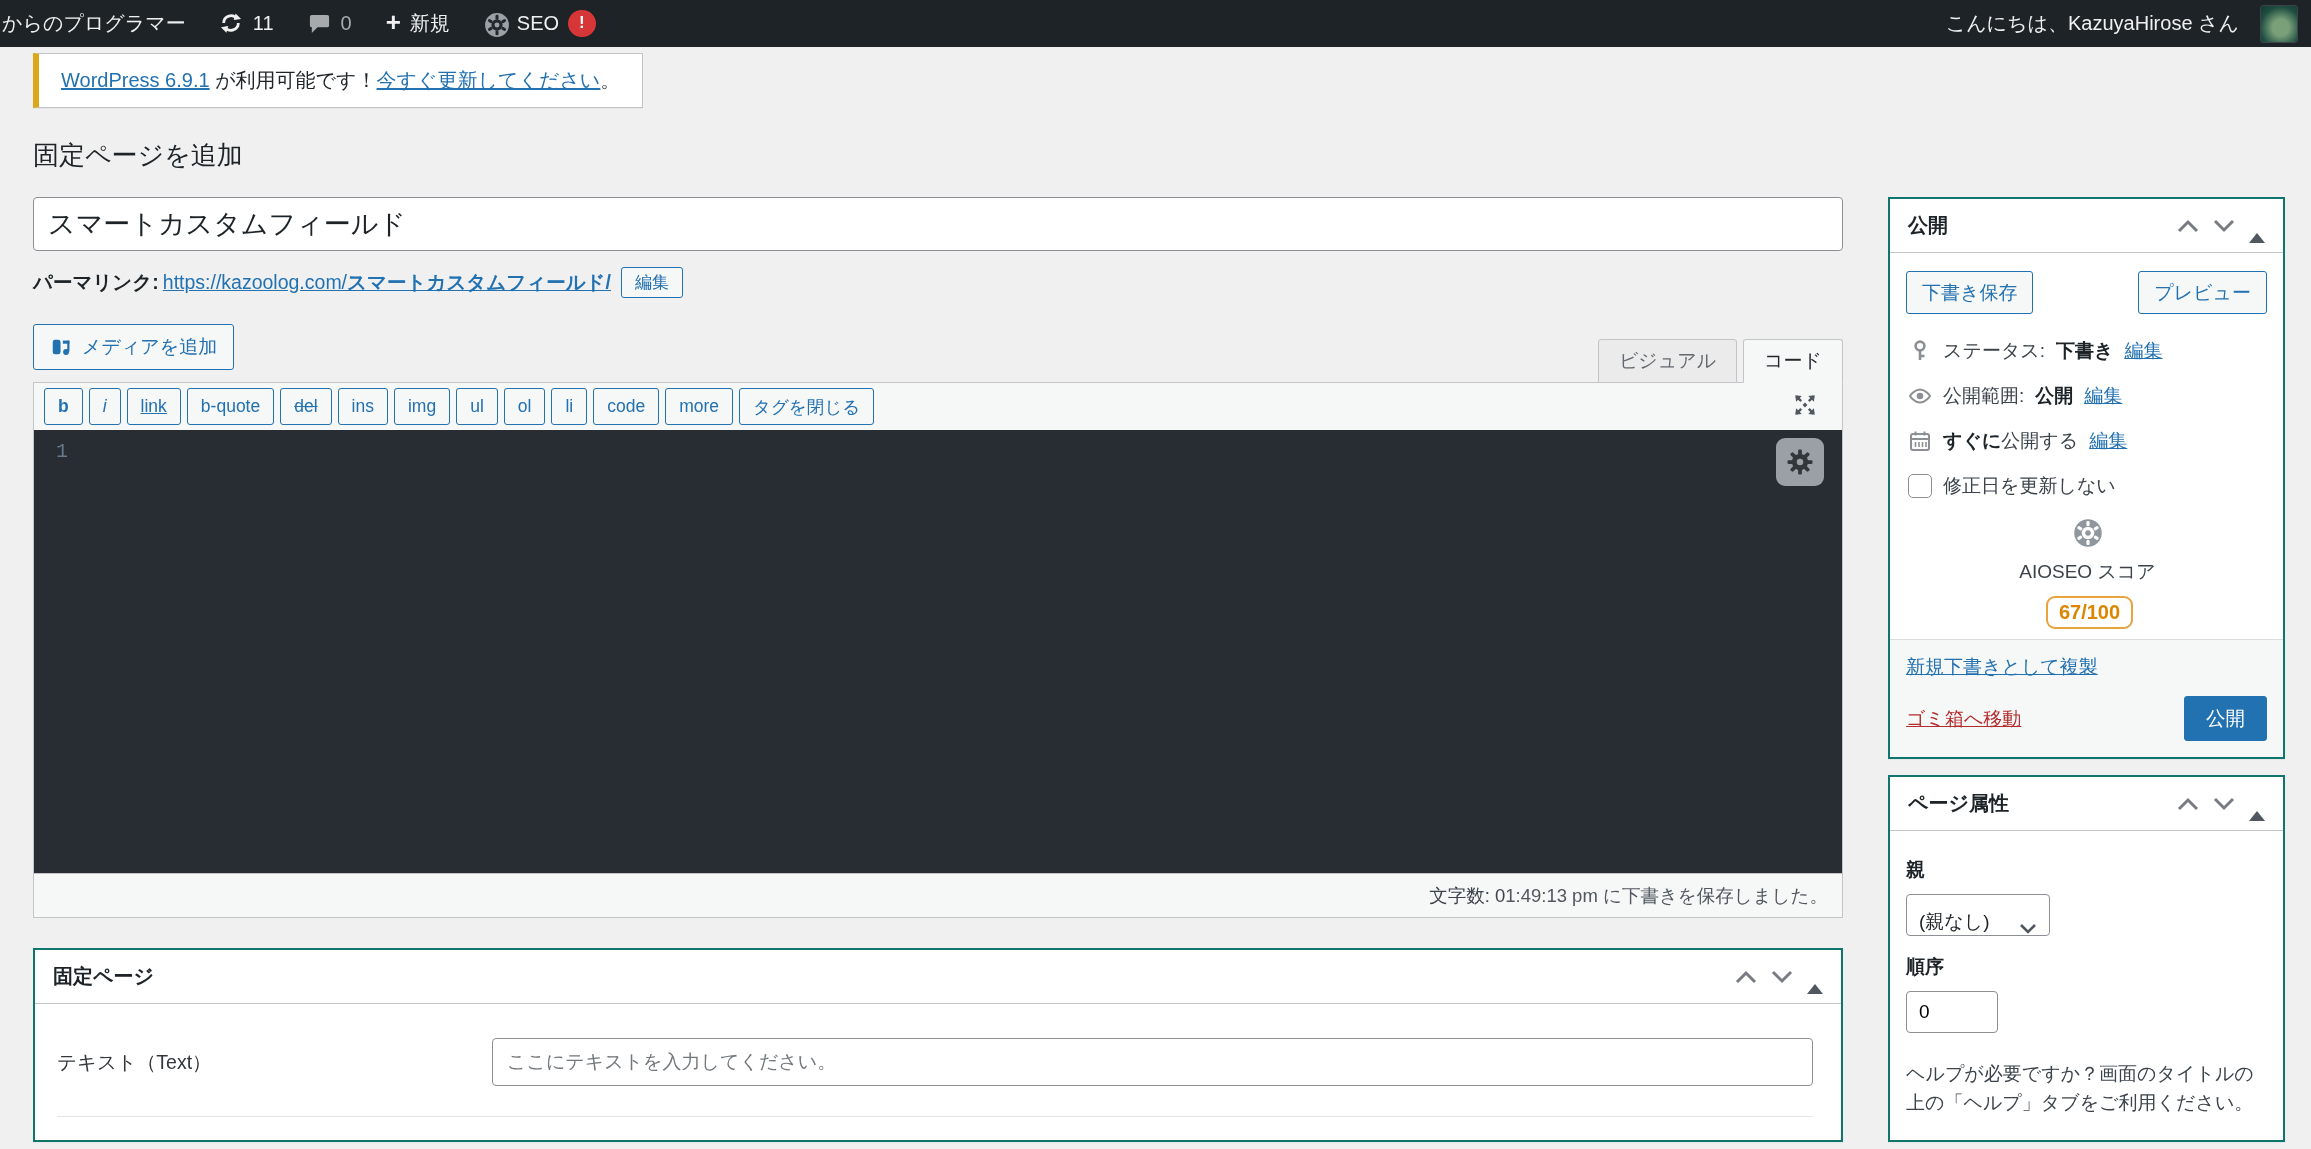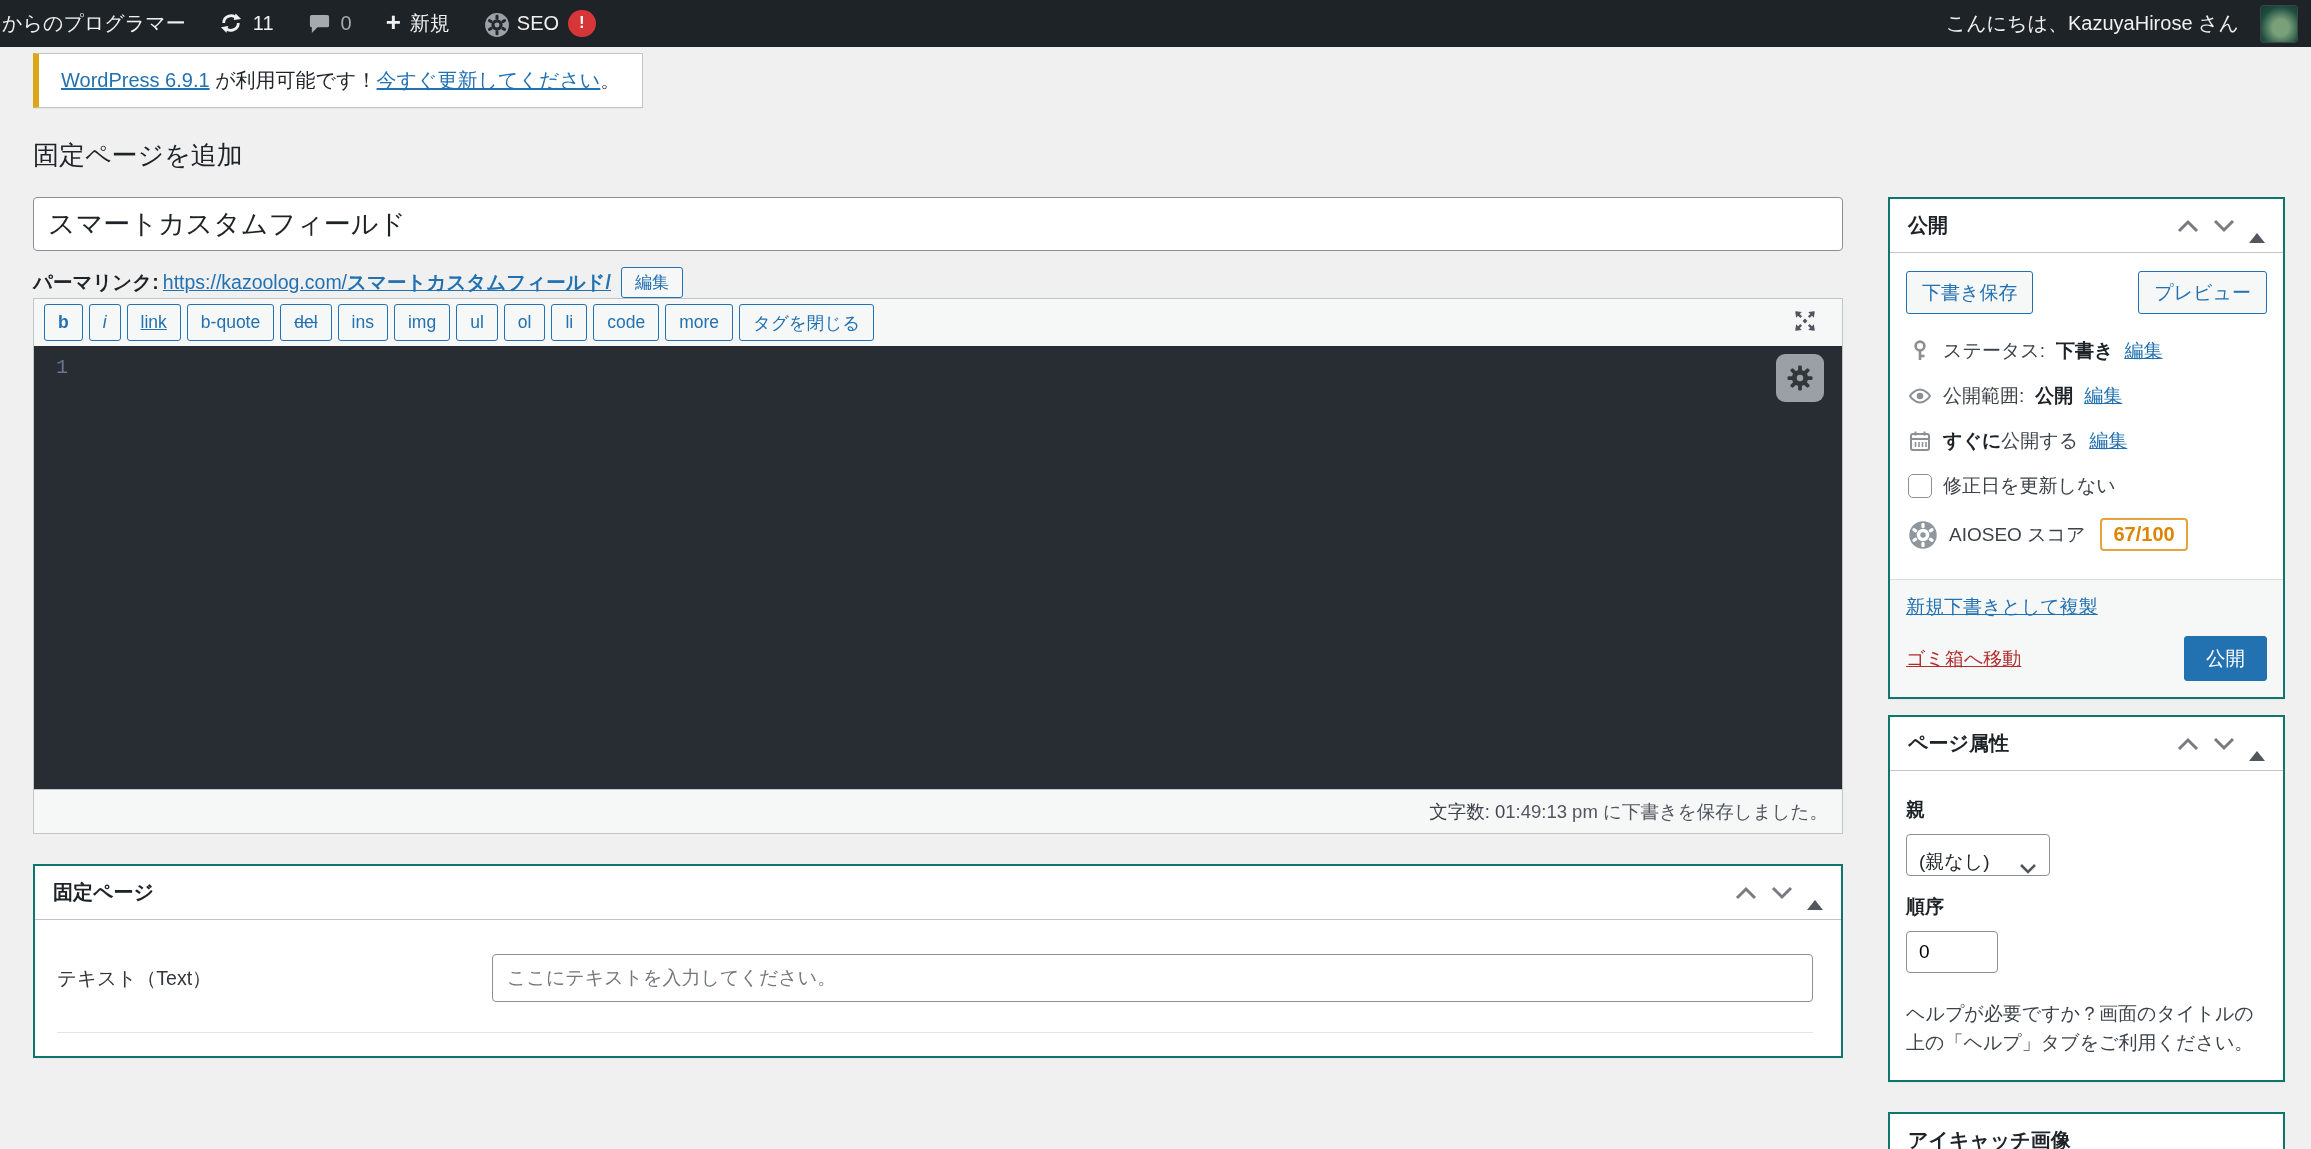--- a/index.html
+++ b/index.html
@@ -123,21 +123,21 @@
     background:#f6f7f7; color:#2271b1; cursor:pointer; font-family:inherit;
   }
   .minor-row { display:flex; align-items:center; gap:11px; margin:0 0 19px 2px; font-size:19px; color:#3c434a; }
   .minor-row .bold { font-weight:bold; color:#1d2327; }
   .icon24 { width:24px; height:24px; flex:none; }
   .checkbox {
     appearance:none; width:24px; height:24px; border:1px solid #8c8f94; border-radius:5px;
     background:#fff; cursor:pointer; flex:none;
   }
   .score-badge {
-    margin-left:4px; border:2px solid #e8a33d; border-radius:4px; padding:3px 11px;
+    margin-left:4px; border:2px solid #e8a33d; border-radius:9px; padding:3px 11px;
     color:#dd8500; font-weight:bold; font-size:20px;
   }
   .pub-footer { border-top:1px solid #dcdcde; background:#f6f7f7; padding:14px 16px 16px; font-size:19px; }
   .pub-footer-row { display:flex; justify-content:space-between; align-items:center; margin-top:16px; }
   .trash-link { color:#b32d2e; }
   .btn-primary {
     height:45px; padding:0 21px; font-size:19.5px; background:#2271b1; border:1px solid #2271b1;
     border-radius:3px; color:#fff; cursor:pointer; font-family:inherit;
   }
 
@@ -228,20 +228,37 @@
 
     <div class="main-col">
       <input class="title-input" type="text" value="スマートカスタムフィールド" style="">
 
       <div class="permalink-row">
         <span class="permalink-label">パーマリンク:</span>
         <a><span>https://kazoolog.com/</span><span class="permalink-slug">スマートカスタムフィールド/</span></a>
         <button class="btn-small">編集</button>
       </div>
 
+      <div class="editor-top">
+        <button class="add-media-btn">
+          <span style="line-height:0;">
+            <svg width="22" height="22" viewBox="0 0 24 24" fill="#2271b1">
+              <rect x="3" y="4" width="8.5" height="16" rx="2.5"></rect>
+              <circle cx="17.5" cy="17.5" r="3.2"></circle>
+              <rect x="18.8" y="5" width="2.4" height="12.5" rx="1.2"></rect>
+              <path d="M14 5h7.2v3.4H14z"></path>
+            </svg>
+          </span>
+          <span>メディアを追加</span>
+        </button>
+        <div class="tabs">
+          <button class="tab tab-visual">ビジュアル</button>
+          <button class="tab tab-code">コード</button>
+        </div>
+      </div>
 
       <div class="editor-box">
         <div class="quicktags">
           <button class="qt-btn qt-b">b</button>
           <button class="qt-btn qt-i">i</button>
           <button class="qt-btn qt-link">link</button>
           <button class="qt-btn">b-quote</button>
           <button class="qt-btn qt-del">del</button>
           <button class="qt-btn">ins</button>
           <button class="qt-btn">img</button>
@@ -378,21 +395,21 @@
                 <path d="M7.5 13v5 M11 13v5 M14.5 13v5 M18 13v5" stroke-width="1.6"></path>
               </svg>
             </span>
             <span><span class="bold">すぐに</span><span>公開する</span></span>
             <a>編集</a>
           </div>
           <div class="minor-row">
             <input type="checkbox" class="checkbox" style="">
             <span>修正日を更新しない</span>
           </div>
-          <div class="minor-row" style="margin-bottom:20px;">
+          <div class="minor-row" style="margin-bottom:2px;flex-direction:column;">
             <span style="width:30px;height:30px;flex:none;">
               <svg width="30" height="30" viewBox="0 0 24 24">
                 <circle cx="12" cy="12" r="11" fill="#8f979e"></circle>
                 <g fill="#fff">
                   <rect x="10.7" y="2.4" width="2.6" height="4" rx="1.1"></rect>
                   <rect x="10.7" y="2.4" width="2.6" height="4" rx="1.1" transform="rotate(60 12 12)"></rect>
                   <rect x="10.7" y="2.4" width="2.6" height="4" rx="1.1" transform="rotate(120 12 12)"></rect>
                   <rect x="10.7" y="2.4" width="2.6" height="4" rx="1.1" transform="rotate(180 12 12)"></rect>
                   <rect x="10.7" y="2.4" width="2.6" height="4" rx="1.1" transform="rotate(240 12 12)"></rect>
                   <rect x="10.7" y="2.4" width="2.6" height="4" rx="1.1" transform="rotate(300 12 12)"></rect>

